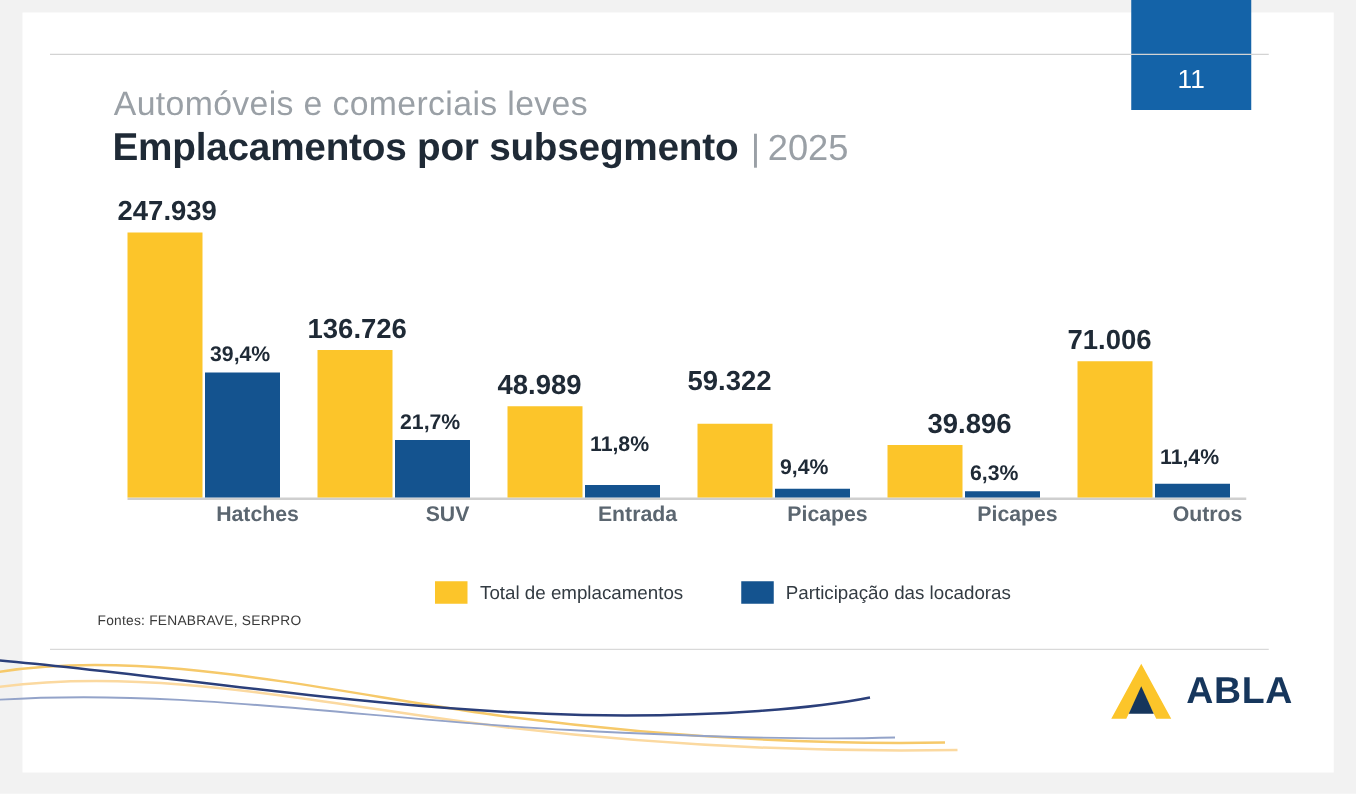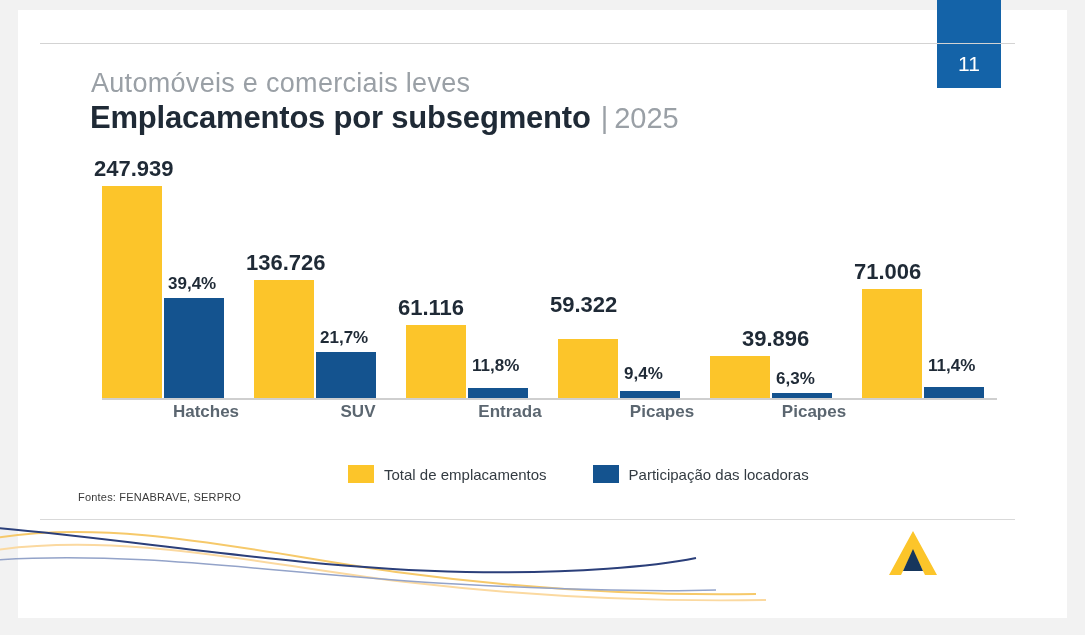--- a/index.html
+++ b/index.html
@@ -12,21 +12,21 @@
   .slide{
     position:absolute;
     left:18px;top:10px;
     width:1049px;height:608px;
     background:#ffffff;
   }
   
   .page-tab{
     position:absolute;
     right:66px;top:-10px;
-    width:64px;height:88px;
+    width:96px;height:88px;
     background:#1463a8;
     display:flex;align-items:flex-end;justify-content:center;
     padding-bottom:12px;
     box-sizing:border-box;
   }
   .page-tab span{
     color:#ffffff;
     font-size:21px;
     font-weight:400;
   }
@@ -225,22 +225,22 @@
     <div class="group" style="left:164px;">
       <div class="lbl total-lbl" style="bottom:122px;">136.726</div>
       <div class="lbl part-lbl" style="bottom:50px;">21,7%</div>
       <div class="bars">
         <div class="bar total" style="height:118px;"></div>
         <div class="bar part" style="height:46px;"></div>
       </div>
     </div>
 
     <div class="group" style="left:316px;">
-      <div class="lbl total-lbl" style="bottom:77px;">61.116</div>
-      <div class="lbl part-lbl" style="bottom:22px;">11,8%</div>
+      <div class="lbl total-lbl" style="bottom:77px;">48.989</div>
+      <div class="lbl part-lbl" style="bottom:32px;">11,8%</div>
       <div class="bars">
         <div class="bar total" style="height:73px;"></div>
         <div class="bar part" style="height:10px;"></div>
       </div>
     </div>
 
     <div class="group" style="left:468px;">
       <div class="lbl total-lbl" style="bottom:80px;">59.322</div>
       <div class="lbl part-lbl" style="bottom:14px;">9,4%</div>
       <div class="bars">
@@ -276,20 +276,23 @@
       <div>SUV</div>
     </div>
     <div class="cat" style="left:340px;">
       <div>Entrada</div>
     </div>
     <div class="cat" style="left:492px;">
       <div>Picapes</div>
     </div>
     <div class="cat" style="left:644px;">
       <div>Picapes</div>
+    </div>
+    <div class="cat" style="left:796px;">
+      <div>Outros</div>
     </div>
   </div>
 
   <div class="legend">
     <div class="legend-item">
       <span class="swatch sw-total"></span>
       <span class="legend-label">Total de emplacamentos</span>
     </div>
     <div class="legend-item">
       <span class="swatch sw-part"></span>
@@ -306,15 +309,16 @@
     <path d="M0,40 C130,22 270,55 410,72 C530,86 650,92 770,90" fill="none" stroke="#fbd9a0" stroke-width="2"></path>
     <path d="M0,18 C140,30 300,58 470,62 C580,64 660,56 700,48" fill="none" stroke="#2b3f7a" stroke-width="2"></path>
     <path d="M0,50 C150,40 300,66 460,74 C570,80 650,82 720,80" fill="none" stroke="#93a3c9" stroke-width="1.5"></path>
   </svg>
 
   <div class="logo">
     <svg class="logo-mark" viewBox="0 0 56 52">
       <path d="M28,4 L52,48 L40,48 L28,24 L16,48 L4,48 Z" fill="#fcc52a"></path>
       <path d="M28,22 L38,44 L18,44 Z" fill="#16365c"></path>
     </svg>
+    <span class="logo-text">ABLA</span>
   </div>
 
 </div>
 
 </body></html>

